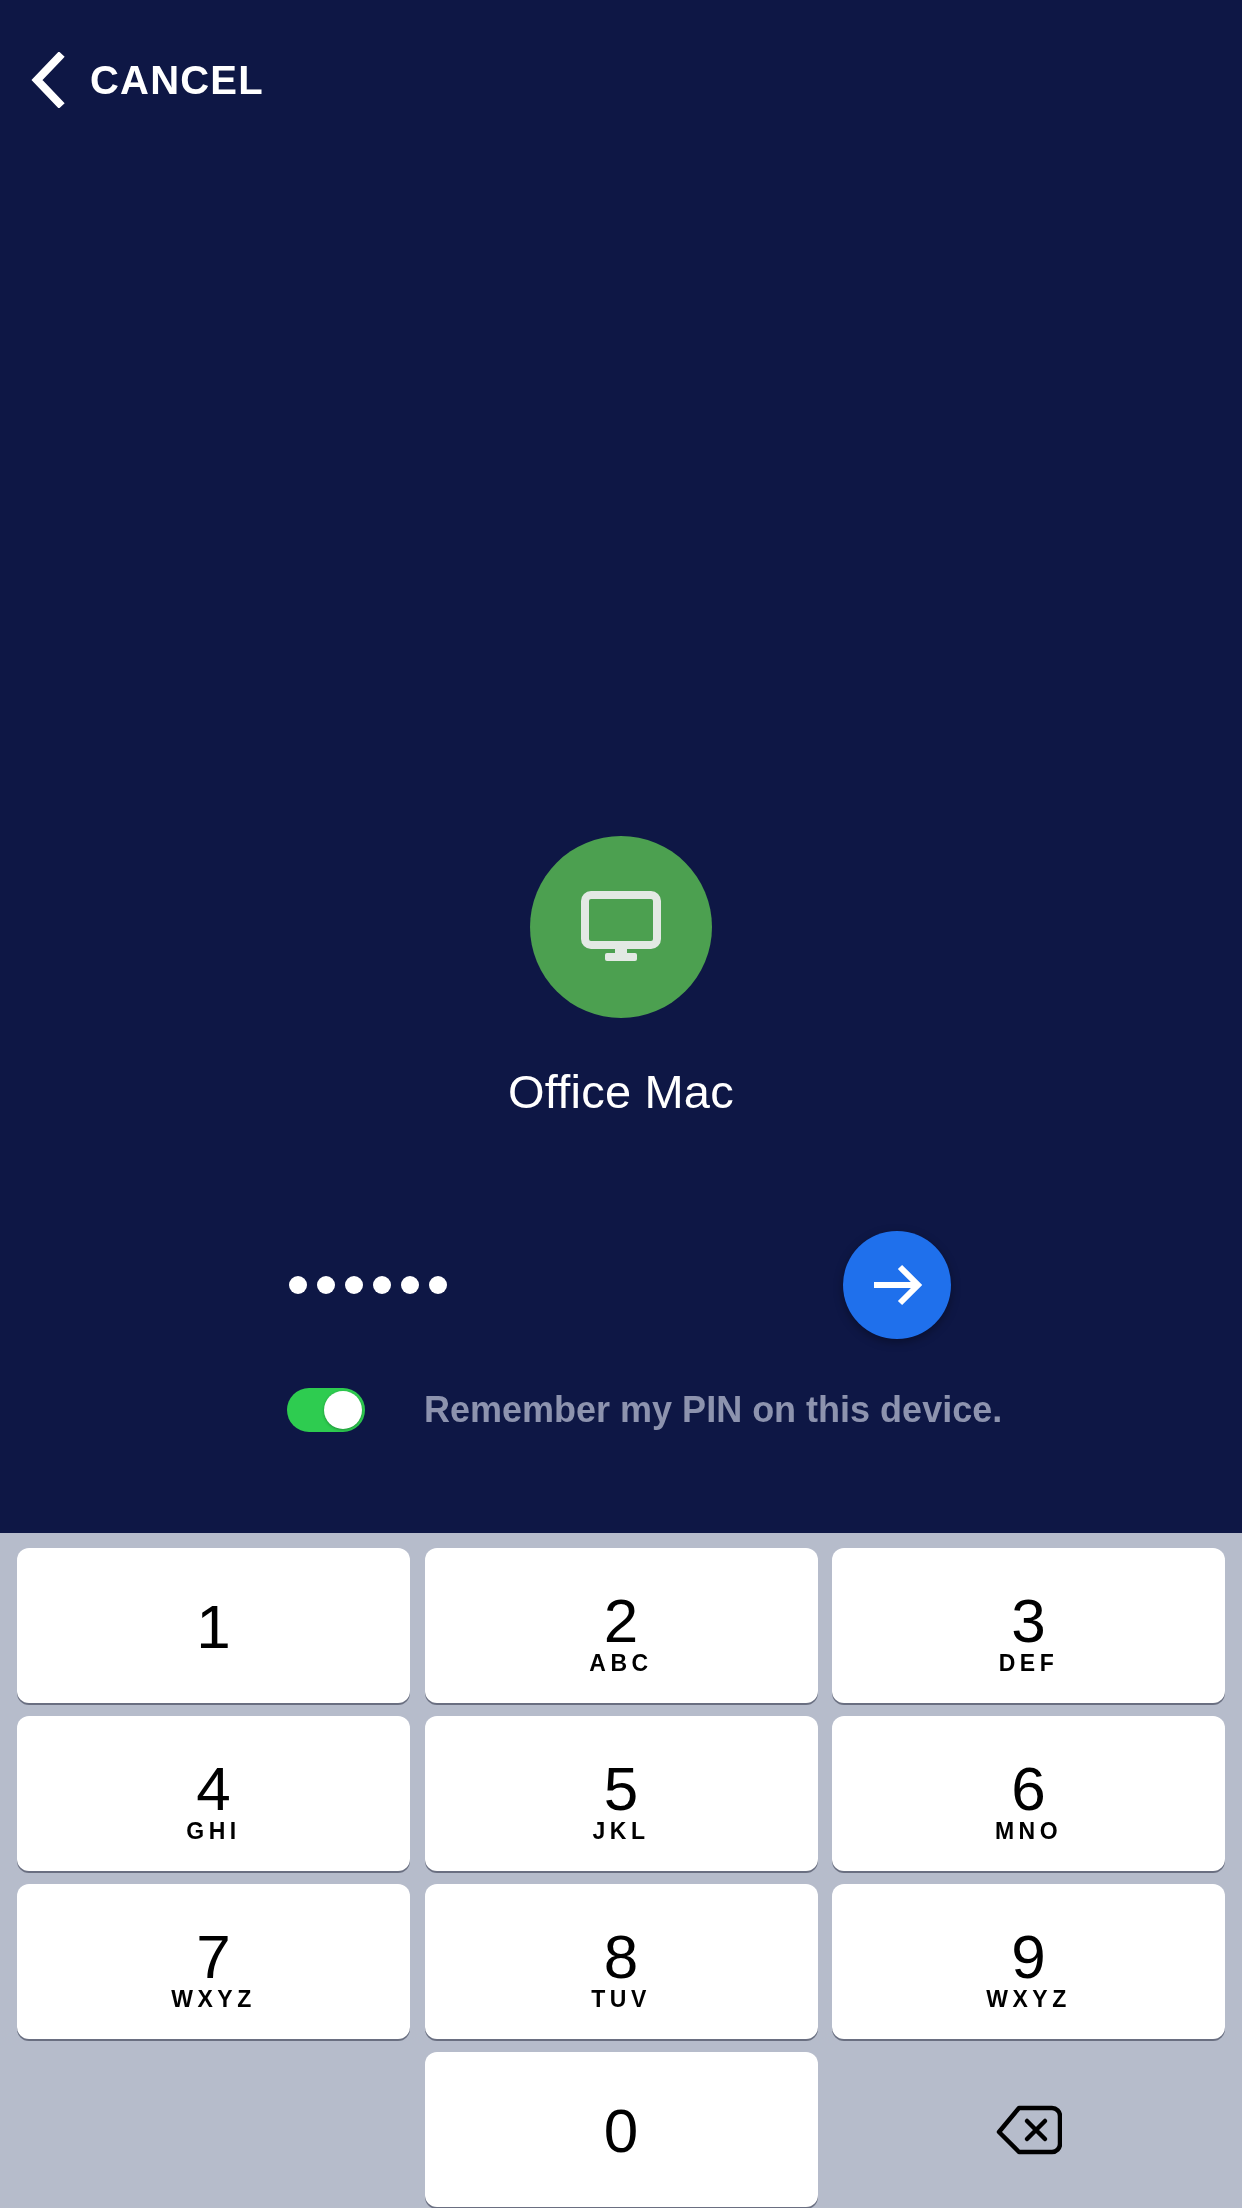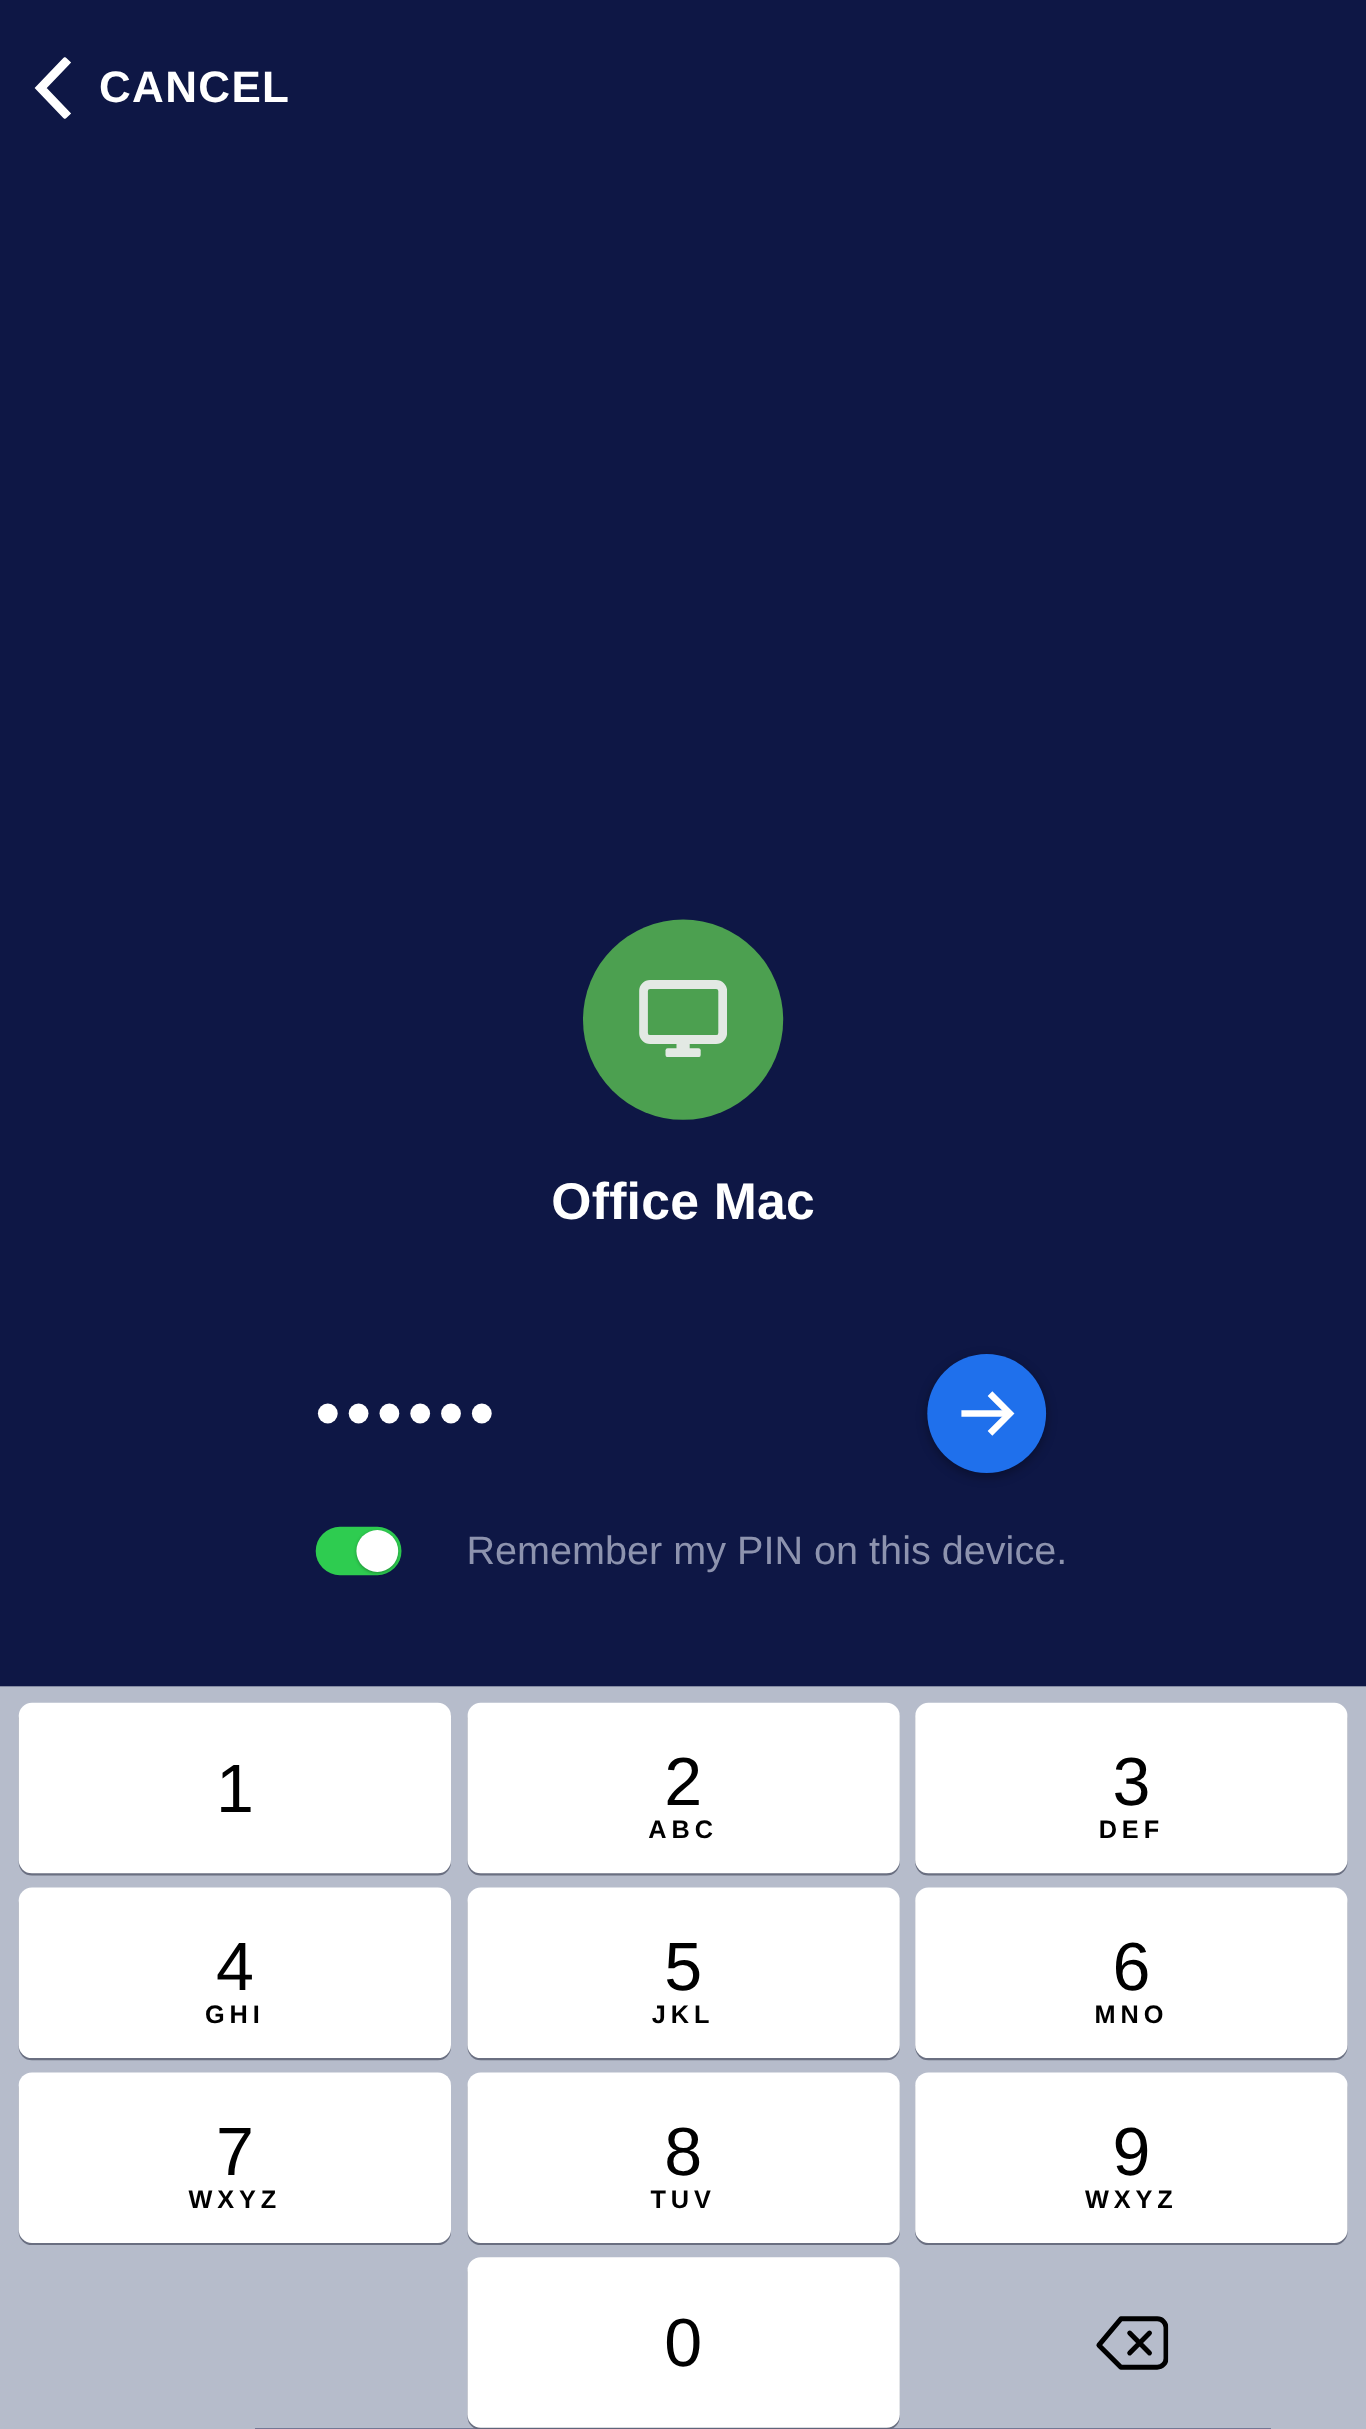--- a/index.html
+++ b/index.html
@@ -79,21 +79,21 @@
   #monitor-icon {
     width: 80px;
     height: 72px;
     display: block;
   }
 
   #device-name {
     margin-top: 50px;
     color: #ffffff;
     font-size: 47px;
-    font-weight: 700;
+    font-weight: 400;
     letter-spacing: 0.2px;
     line-height: 1;
   }
 
   
   #pin-row {
     position: absolute;
     top: 1231px;
     left: 0;
     width: 1242px;
@@ -172,21 +172,21 @@
     border-radius: 50%;
     background: #ffffff;
     box-shadow: 0 1px 3px rgba(0,0,0,0.3);
   }
 
   #remember-label {
     position: absolute;
     left: 424px;
     color: #8d93ae;
     font-size: 36px;
-    font-weight: 400;
+    font-weight: 700;
     line-height: 1;
     white-space: nowrap;
   }
 
   
   #keypad {
     position: absolute;
     left: 0;
     top: 1533px;
     width: 1242px;

